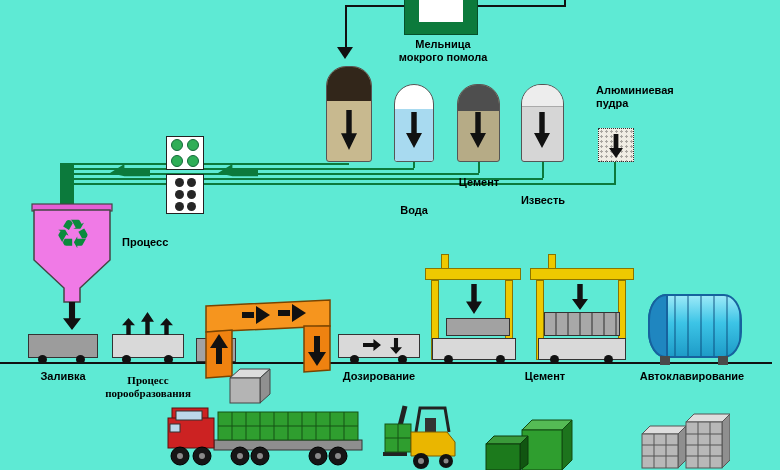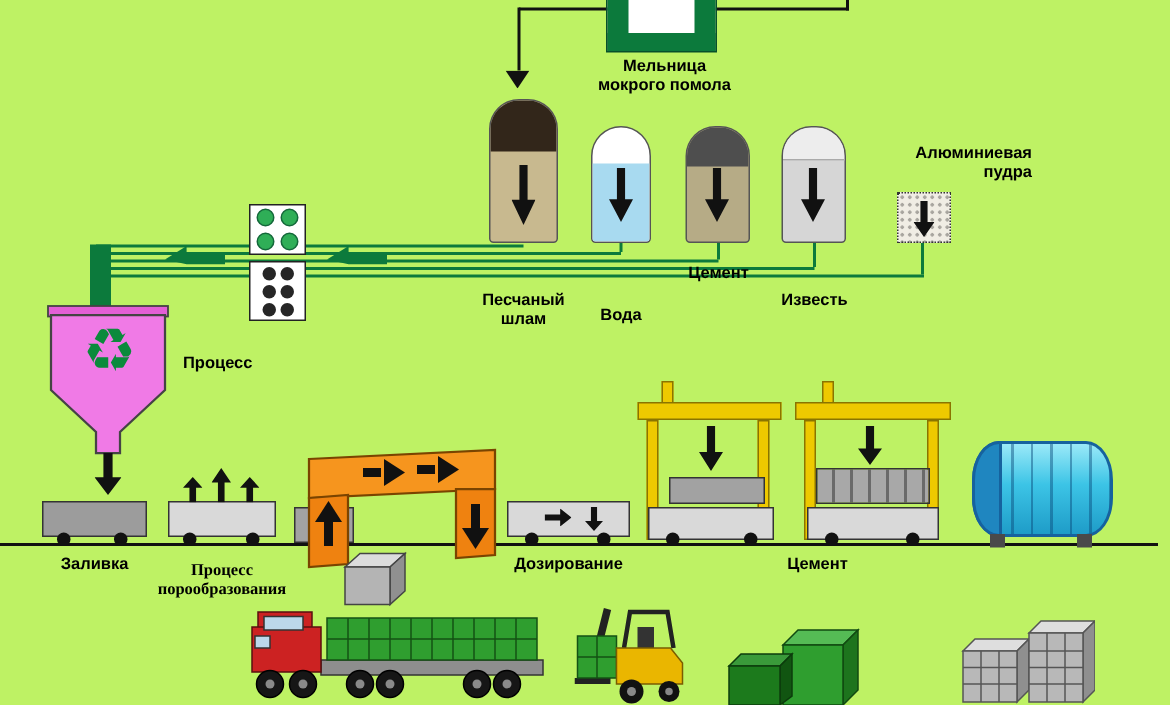--- a/index.html
+++ b/index.html
@@ -1,17 +1,17 @@
 <!DOCTYPE html>
 <html><head>
 <meta charset="utf-8">
 <style>
   * { margin:0; padding:0; box-sizing:border-box; }
   body { background:#fff; font-family:"Liberation Sans", sans-serif; }
-  .canvas { position:relative; width:780px; height:470px; background:#bef264; overflow:hidden; }
+  .canvas { position:relative; width:780px; height:470px; background:#5eead4; overflow:hidden; }
 
   .lbl { position:absolute; font-size:11px; font-weight:bold; line-height:1.22;
          color:#000; white-space:pre-line; text-align:center; }
   .hl  { position:absolute; height:2px; background:#111; }
   .vl  { position:absolute; width:2px;  background:#111; }
   .gl  { position:absolute; background:#0c7a3c; }
 
   
   .ad { position:absolute; background:#111;
         clip-path:polygon(33% 0,67% 0,67% 58%,100% 58%,50% 100%,0 58%,33% 58%); }
@@ -117,27 +117,25 @@
   <div class="silo" style="left:457px; top:84px; width:43px; height:78px; background:#b6ab86;">
     <div class="cap spkw" style="height:26px; background:#4e4e4e;"></div>
   </div>
   <div class="ad" style="left:470px; top:112px; width:16px; height:36px;"></div>
 
   <div class="silo" style="left:521px; top:84px; width:43px; height:78px; background:#d6d6d6;">
     <div class="cap" style="height:22px; background:#ededed; border-bottom:1px solid #aaa;"></div>
   </div>
   <div class="ad" style="left:534px; top:112px; width:16px; height:36px;"></div>
 
-  <div class="lbl" style="left:312px; top:194px; width:74px;">Песчаный
-шлам</div>
   <div class="lbl" style="left:377px; top:204px; width:74px;">Вода</div>
   <div class="lbl" style="left:442px; top:176px; width:74px;">Цемент</div>
   <div class="lbl" style="left:506px; top:194px; width:74px;">Известь</div>
 
-  <div class="lbl" style="left:596px; top:96px; width:92px; text-align:right;">Алюминиевая
+  <div class="lbl" style="left:596px; top:84px; width:92px; text-align:left;">Алюминиевая
 пудра</div>
   <div class="abs spk" style="left:598px; top:128px; width:36px; height:34px; border:1.5px dotted #333; background-color:#f0ede4;"></div>
   <div class="ad" style="left:609px; top:134px; width:14px; height:24px;"></div>
 
   <svg class="abs" style="left:30px; top:200px;" width="84" height="108" viewBox="0 0 84 108">
     <rect x="2" y="4" width="80" height="7" fill="#e45fd6" stroke="#444" stroke-width="1.2"></rect>
     <path d="M4,10 H80 V60 L50,88 V102 H34 V88 L4,60 Z" fill="#f07ae6" stroke="#444" stroke-width="1.5"></path>
   </svg>
   <div class="recycle" style="left:50px; top:214px; width:46px;">♻</div>
   <div class="lbl" style="left:122px; top:236px; width:80px; text-align:left;">Процесс</div>
@@ -208,20 +206,21 @@
   <div class="cutblock" style="left:544px; top:312px; width:76px; height:24px;"></div>
   <div class="cart con spk" style="left:538px; top:338px; width:88px; height:22px;"></div>
   <div class="wheel" style="left:550px; top:355px;"></div>
   <div class="wheel" style="left:604px; top:355px;"></div>
   <div class="lbl" style="left:500px; top:370px; width:90px;">Цемент</div>
 
   <div class="autoclave"></div>
   <div class="autocap"></div>
   <div class="leg" style="left:660px; top:356px;"></div>
   <div class="leg" style="left:718px; top:356px;"></div>
+  <div class="lbl" style="left:630px; top:370px; width:124px;">Автоклавирование</div>
 
   <svg class="abs" style="left:162px; top:394px;" width="205" height="76" viewBox="0 0 205 76">
     <rect x="52" y="46" width="148" height="10" fill="#8e8e8e" stroke="#333"></rect>
     <rect x="56" y="18" width="140" height="28" fill="#2f9e2f" stroke="#145214"></rect>
     <path d="M70,18 V46 M84,18 V46 M98,18 V46 M112,18 V46 M126,18 V46 M140,18 V46 M154,18 V46 M168,18 V46 M182,18 V46 M56,32 H196" stroke="#145214" fill="none"></path>
     <rect x="10" y="14" width="36" height="12" fill="#cc2222" stroke="#5a0f0f"></rect>
     <rect x="6" y="24" width="46" height="30" fill="#cc2222" stroke="#5a0f0f"></rect>
     <rect x="14" y="17" width="26" height="9" fill="#bcd8ea" stroke="#333"></rect>
     <rect x="8" y="30" width="10" height="8" fill="#bcd8ea" stroke="#333"></rect>
     <g fill="#161616" stroke="#000">

